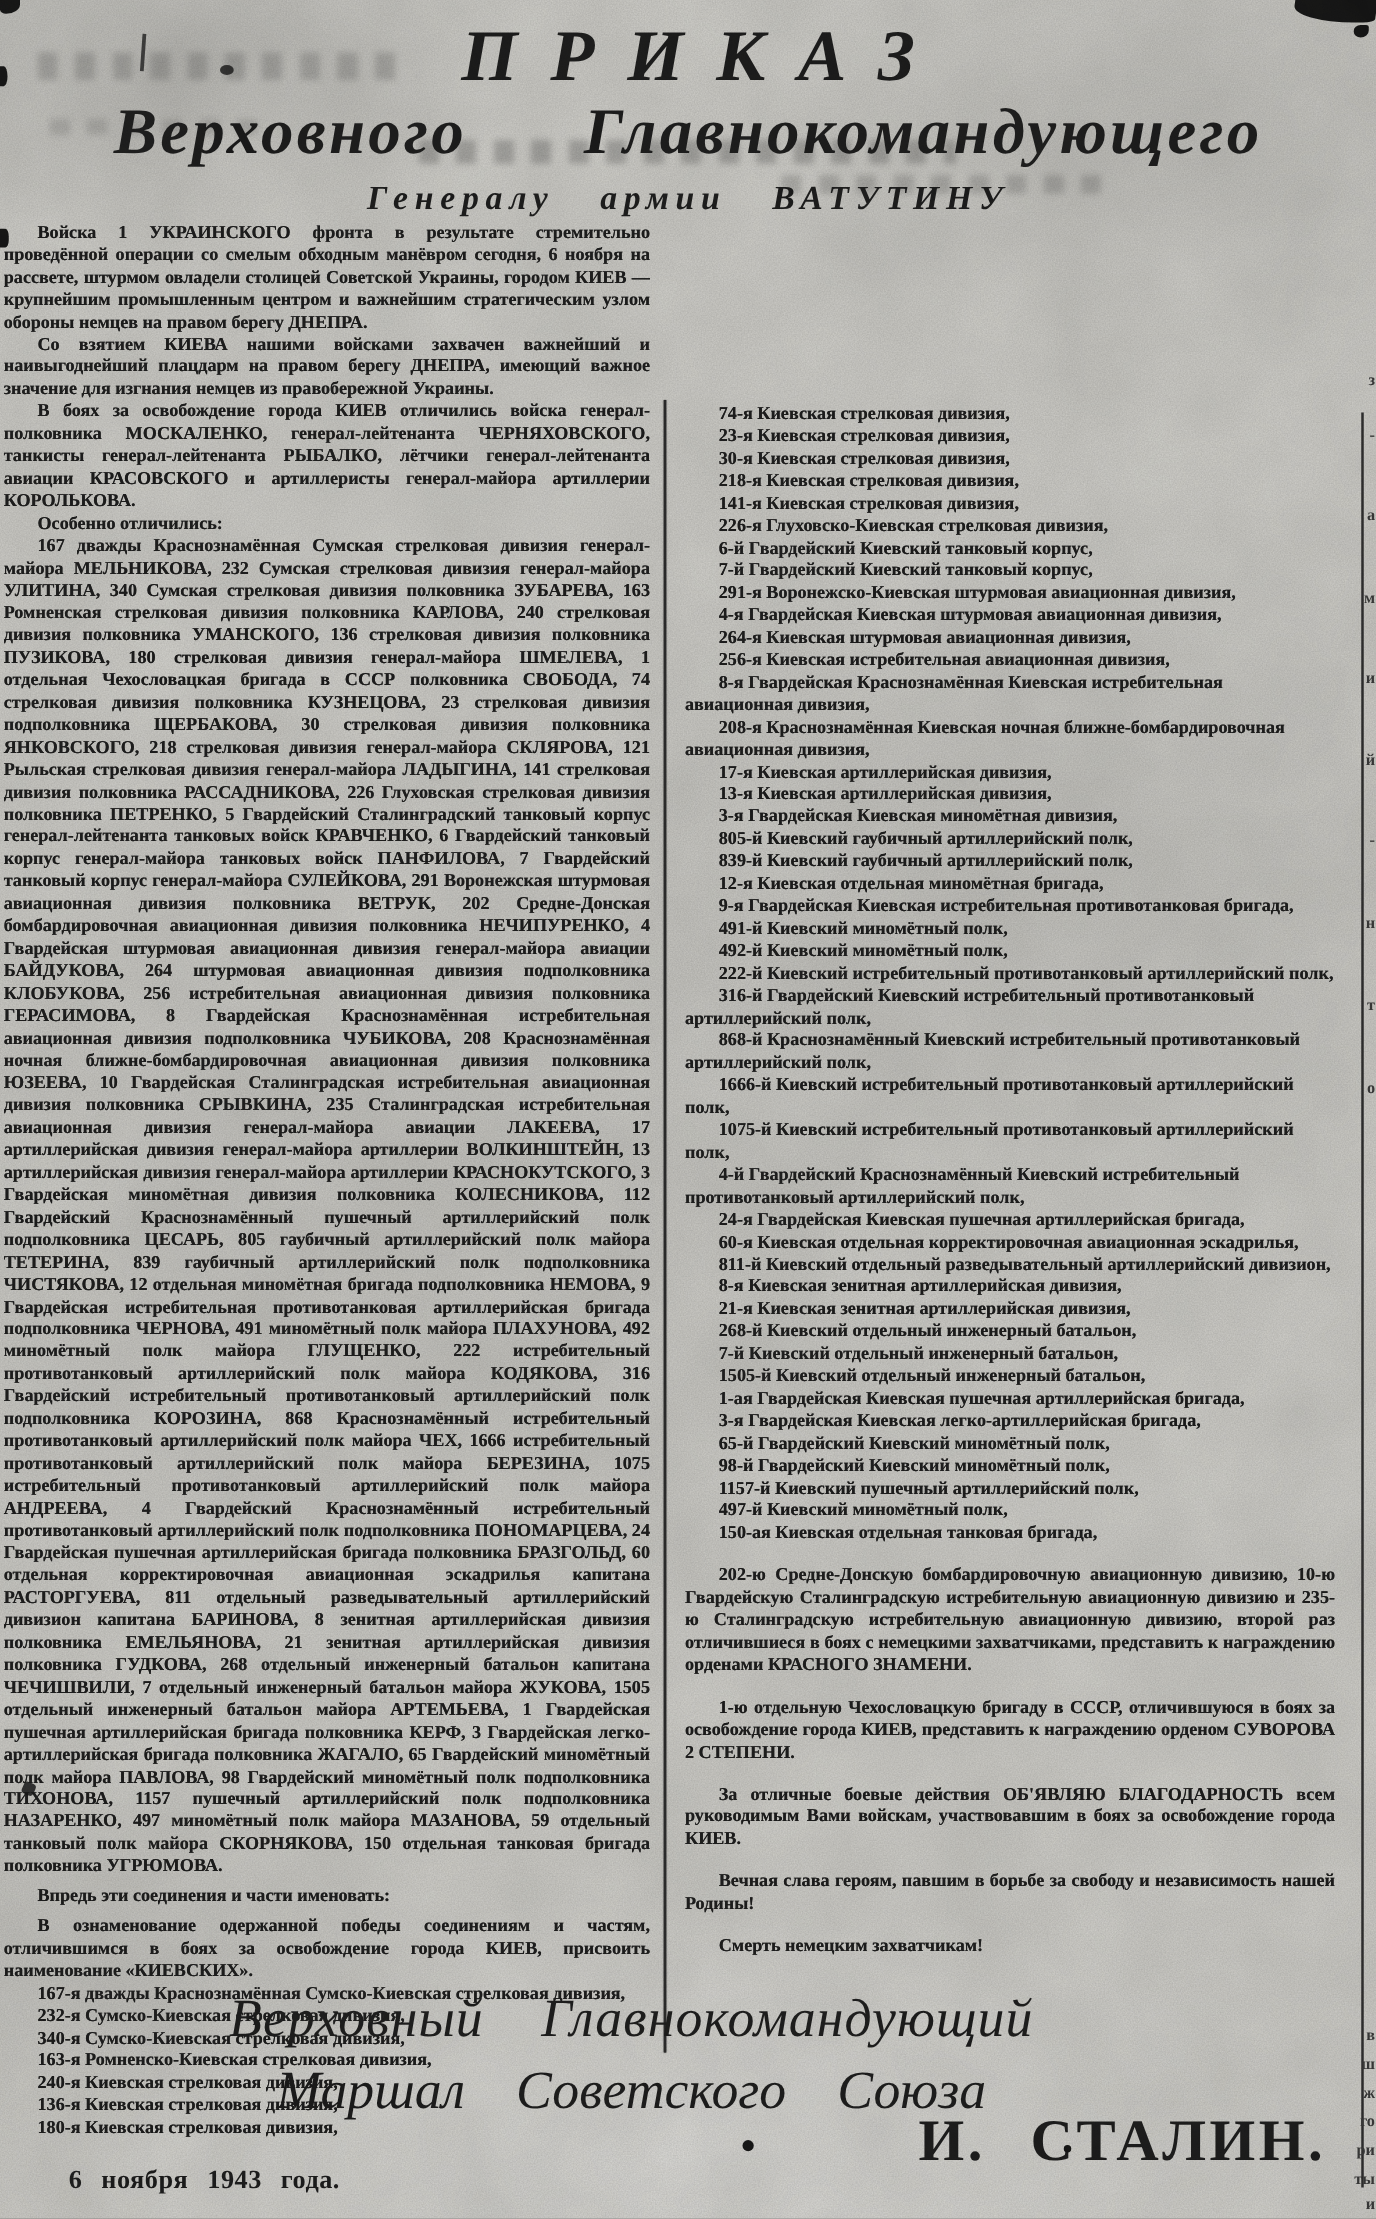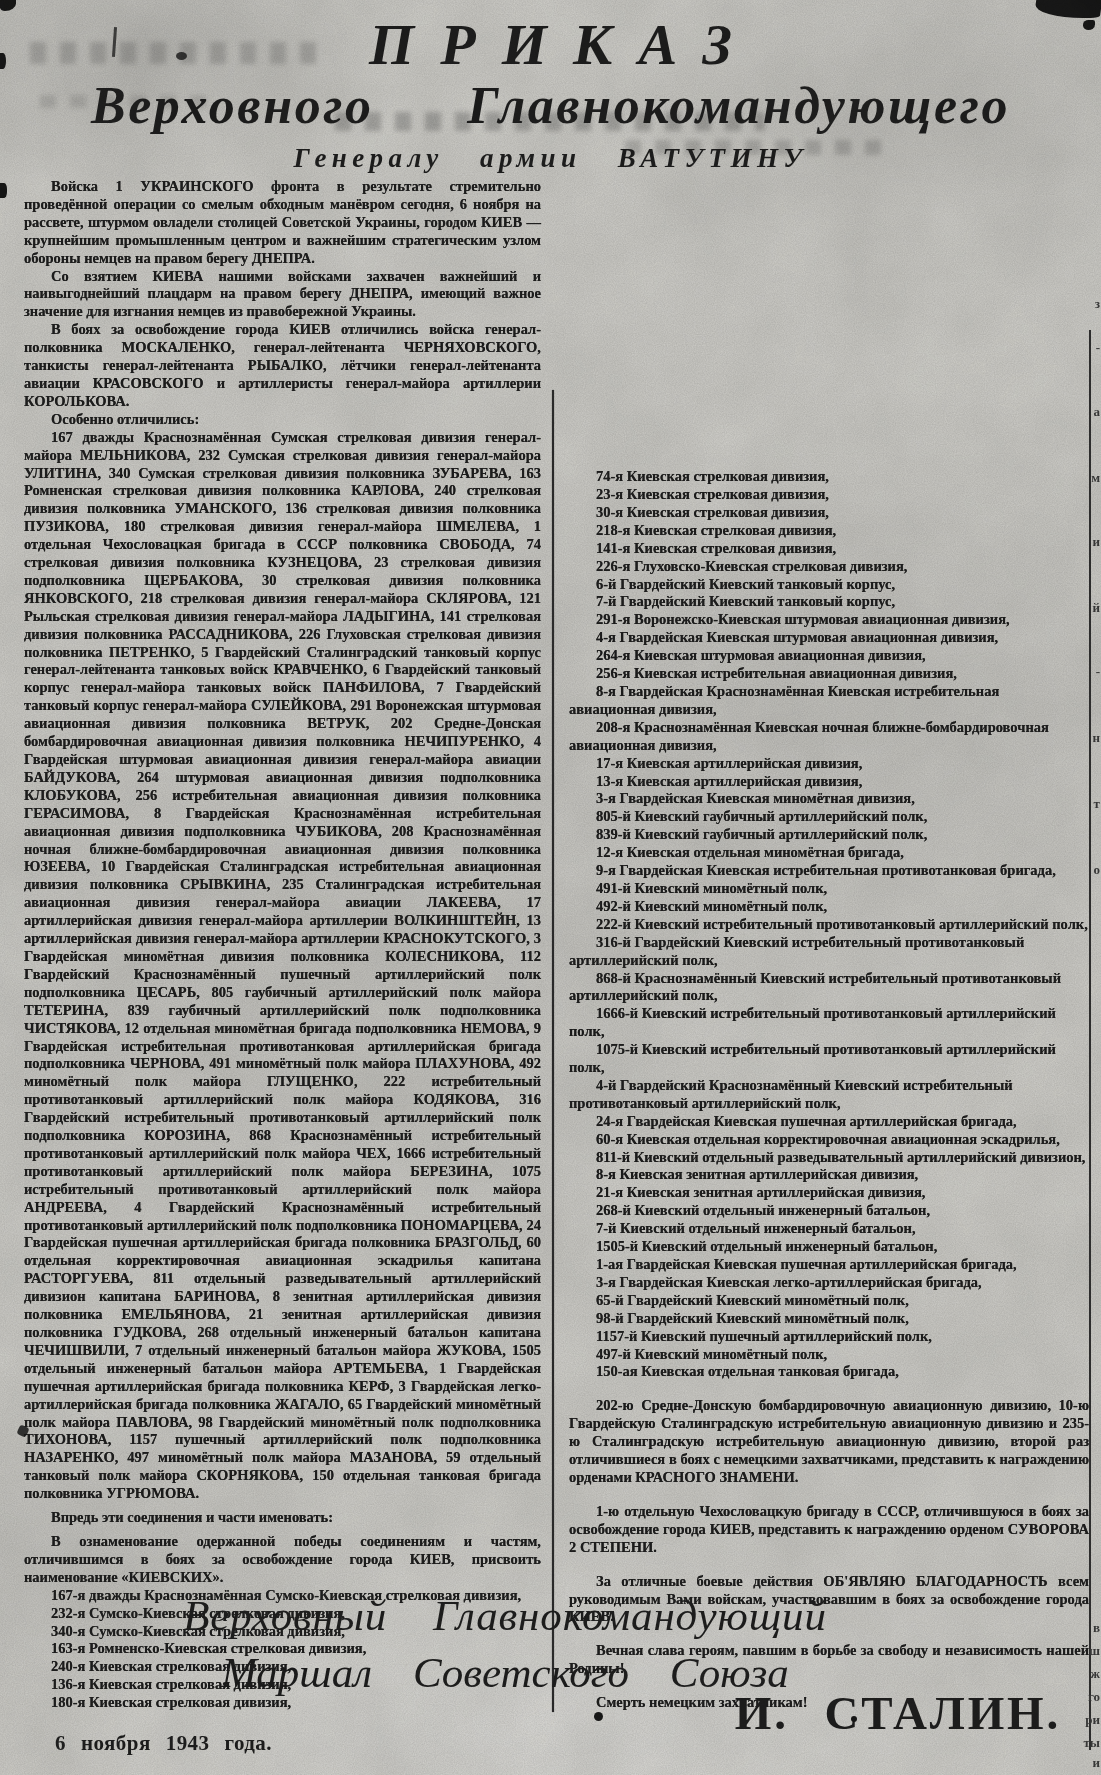--- a/index.html
+++ b/index.html
@@ -15,21 +15,21 @@
       radial-gradient(420px 240px at 6% 88%, rgba(0,0,0,.06), transparent 70%);}
   .texture{position:absolute;inset:0;pointer-events:none;}
 
   
   .hdr{position:absolute;top:14px;left:0;right:0;text-align:center;font-style:italic;font-weight:700;}
   .title{font-size:58px;line-height:62px;letter-spacing:.45em;text-indent:.45em;}
   .subtitle{font-size:52px;line-height:56px;margin-top:2px;letter-spacing:.05em;word-spacing:1.5em;}
   .addressee{font-size:27px;line-height:30px;margin-top:9px;letter-spacing:.20em;word-spacing:.9em;}
 
   
-  .cols{position:absolute;top:178px;left:24px;width:1065px;display:flex;align-items:flex-end;}
+  .cols{position:absolute;top:178px;left:3px;width:1065px;display:flex;align-items:center;}
   .col{font-weight:700;font-size:14.5px;line-height:17.9px;text-shadow:0 0 .5px rgba(20,20,20,.8);}
   .col-left{width:517px;}
   .col-right{width:520px;margin-left:15px;}
   .divider{width:2px;background:#2a2a2a;margin-left:11px;margin-top:72px;height:1322px;box-shadow:0 0 1px #2a2a2a;}
   .col p{margin:0;text-indent:27px;text-align:justify;}
   .col p.gap{margin-top:6px;}
   .unit-list p{text-align:left;margin:0;}
   .closing p{margin-top:16px;}
 
   

